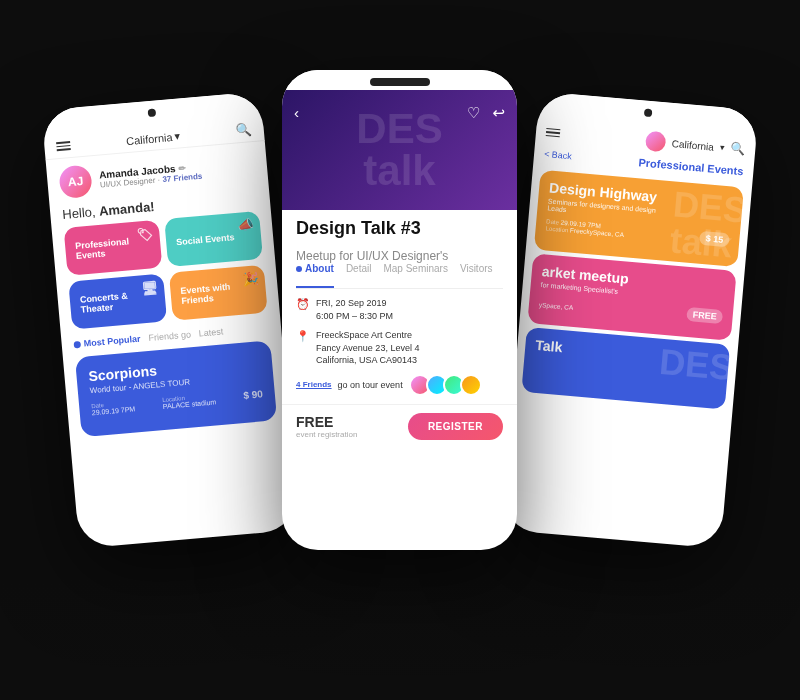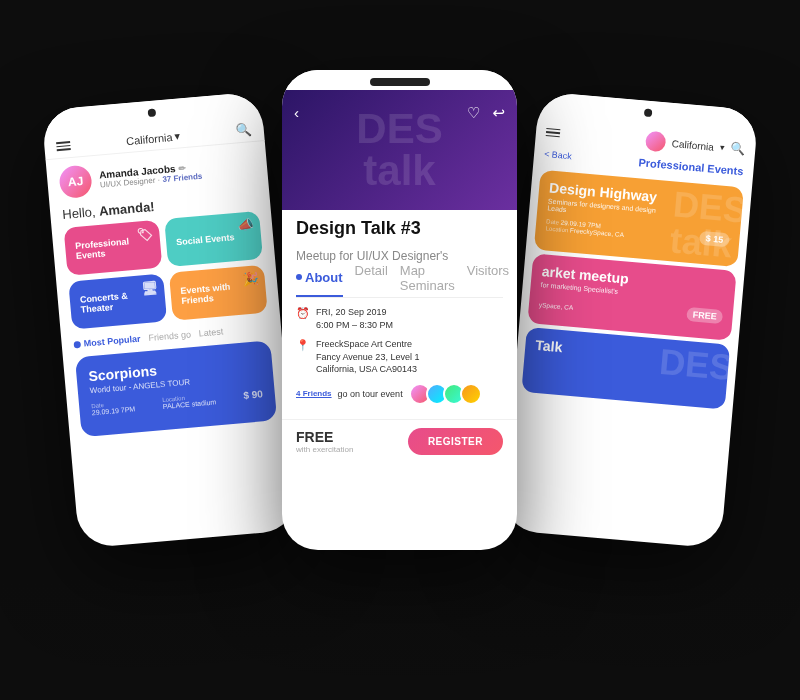--- a/index.html
+++ b/index.html
@@ -329,22 +329,22 @@
     }
 
     .center-tabs {
       display: flex;
       gap: 12px;
       border-bottom: 1px solid #eee;
       margin-bottom: 8px;
     }
 
     .center-tab {
-      font-size: 13px;
-      padding-bottom: 4px;
+      font-size: 10px;
+      padding-bottom: 12px;
       cursor: pointer;
     }
 
     .center-tab-active {
       color: #3b5bdb;
       border-bottom: 2px solid #3b5bdb;
       font-weight: 700;
       display: flex;
       align-items: center;
       gap: 3px;
@@ -386,21 +386,21 @@
     .detail-text strong {
       font-size: 9px;
       font-weight: 400;
       display: block;
     }
 
     .friends-row {
       display: flex;
       align-items: center;
       gap: 6px;
-      margin: 6px 0;
+      margin: 0 0;
     }
 
     .friends-link-text {
       font-size: 8px;
       color: #3b5bdb;
       font-weight: 600;
       text-decoration: underline;
     }
 
     .friend-avatars {
@@ -726,42 +726,42 @@
         <div class="detail-text">
           <strong>FRI, 20 Sep 2019</strong>
           <span>6:00 PM – 8:30 PM</span>
         </div>
       </div>
 
       <div class="detail-row">
         <span class="detail-icon">📍</span>
         <div class="detail-text">
           <strong>FreeckSpace Art Centre</strong>
-          <span>Fancy Avenue 23, Level 1</span><br>
+          <span>Fancy Avenue 23, Level 4</span><br>
           <span>California, USA CA90143</span>
         </div>
       </div>
 
       <div class="friends-row">
         <span class="friends-link-text">4 Friends</span>
         <span class="detail-text">go on tour event</span>
         <div class="friend-avatars">
           <div class="friend-avatar fa1"></div>
           <div class="friend-avatar fa2"></div>
           <div class="friend-avatar fa3"></div>
           <div class="friend-avatar fa4"></div>
         </div>
       </div>
 
     </div>
 
     <div class="center-footer">
       <div>
         <div class="price-free">FREE</div>
-        <div class="price-sub">with exercitation</div>
+        <div class="price-sub">event registration</div>
       </div>
       <button class="register-btn">REGISTER</button>
     </div>
 
   </div>
 
   <div class="phone phone-right">
 
     <div class="phone-top">
       <div class="camera-dot"></div>

